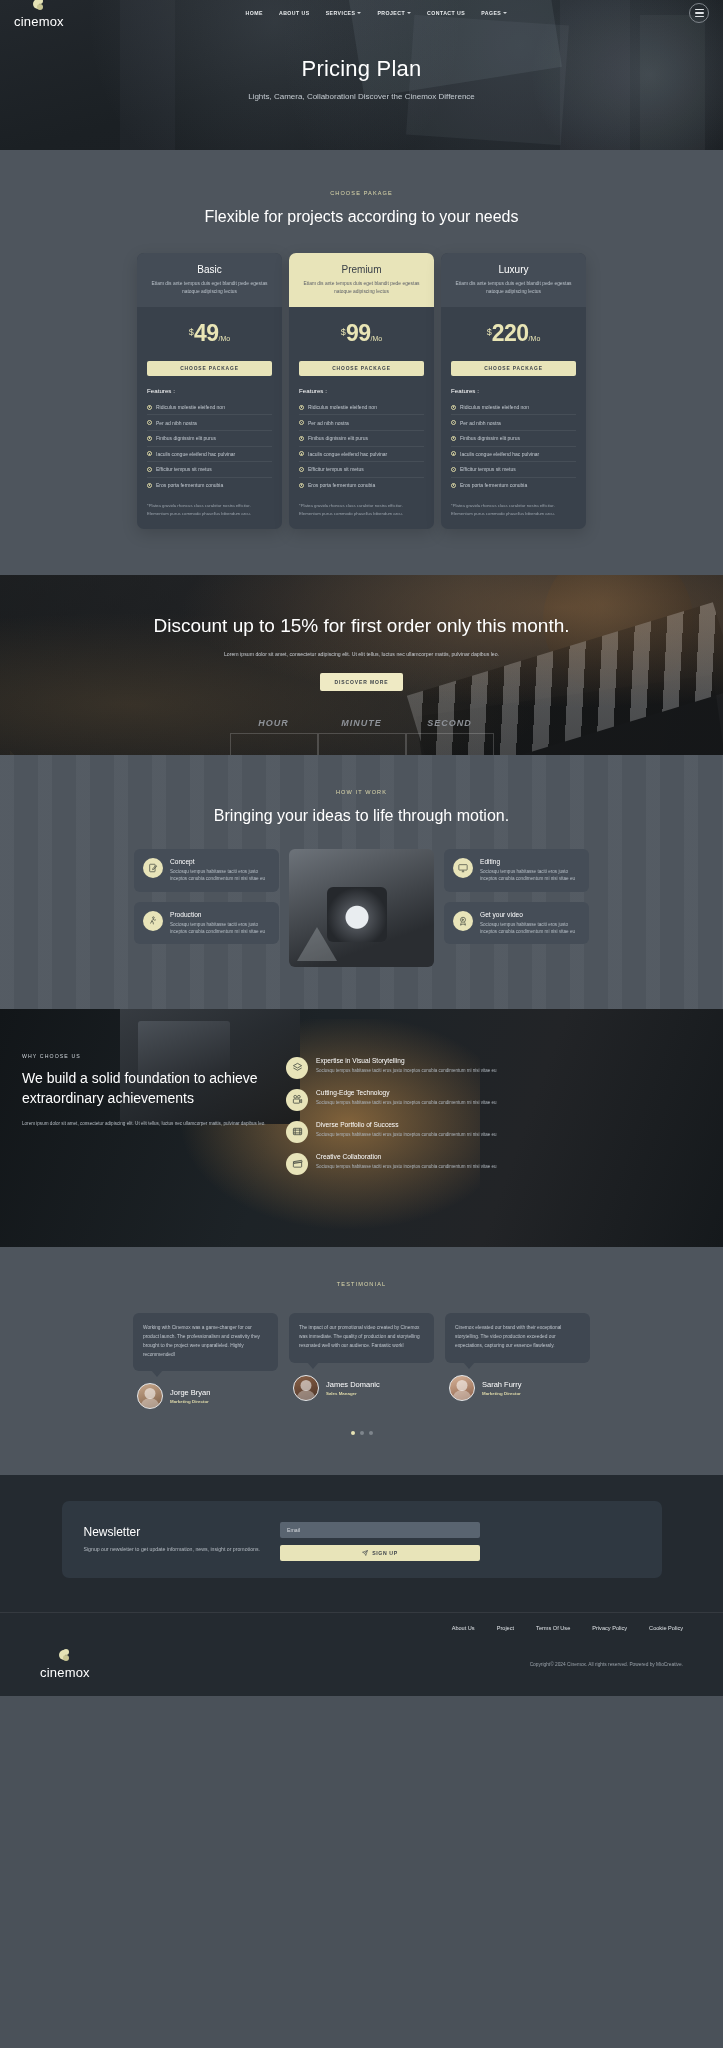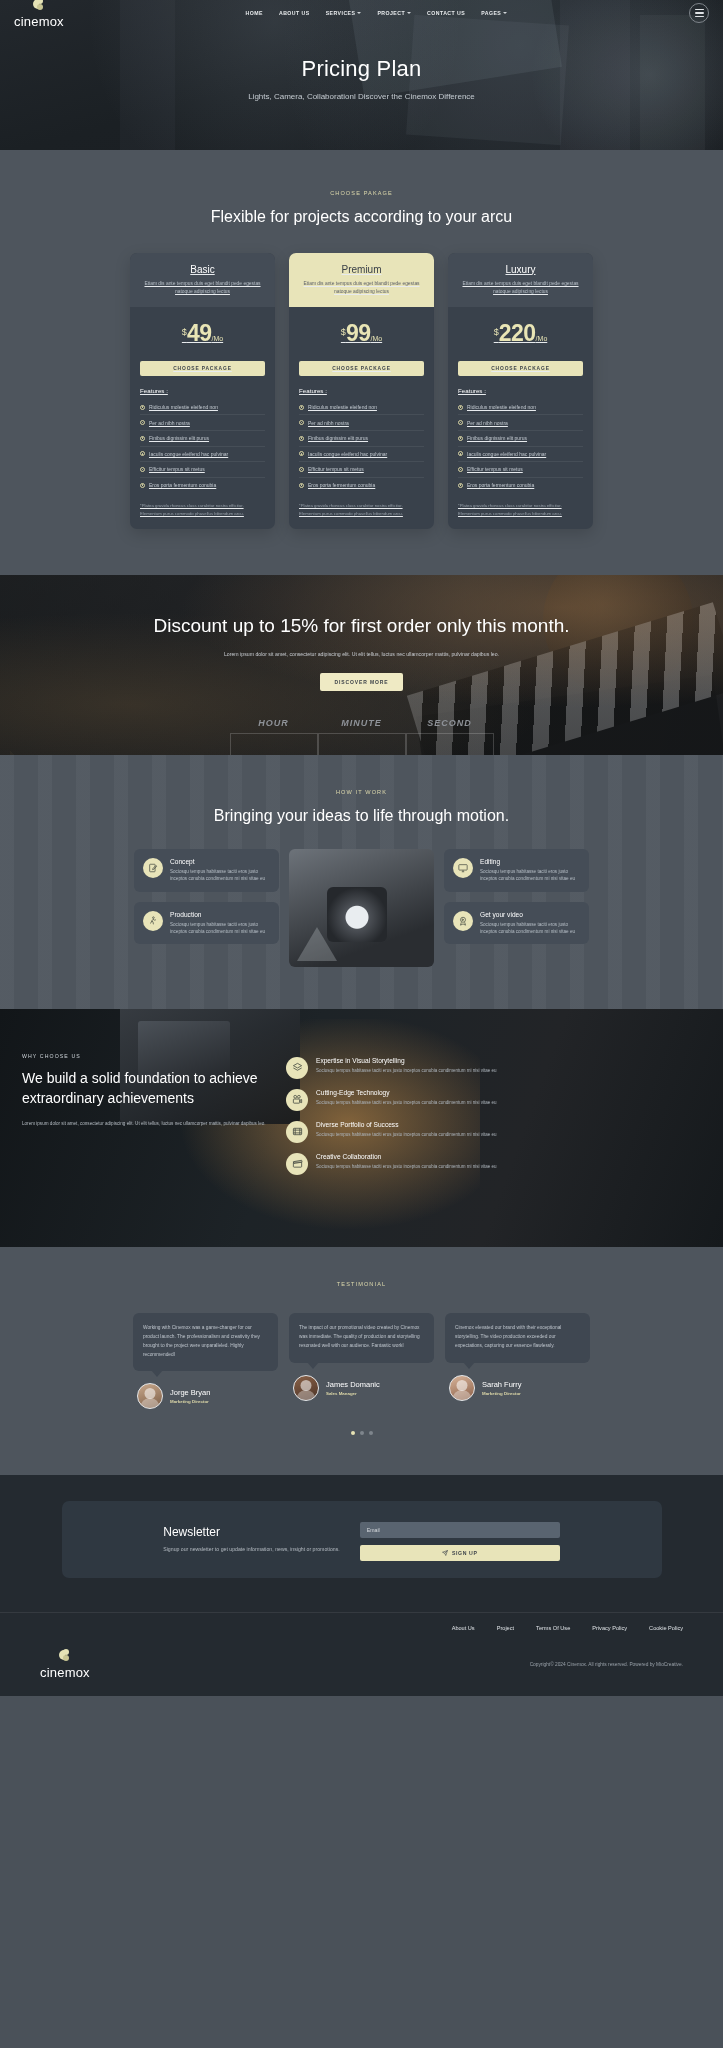--- a/index.html
+++ b/index.html
@@ -55,21 +55,21 @@
   .hero-title { font-size:22px; color:#fff; font-weight:400; letter-spacing:.2px; }
   .hero-sub { margin-top:9px; font-size:8px; color:#c4cbd1; line-height:1.55; }
 
   
   .pricing { background:#4e555d; padding:40px 0 46px; }
   .eyebrow { text-align:center; font-size:5.6px; letter-spacing:1.1px; color:#ddd9ad;
      text-transform:uppercase; }
   .sec-title { text-align:center; font-size:16px; color:#fff; font-weight:400;
      line-height:1.35; margin-top:10px; }
 
-  .cards { display:flex; justify-content:center; gap:14px; margin-top:25px;text-decoration:underline; }
+  .cards { display:flex; justify-content:center; gap:7px; margin-top:25px; }
   .card { width:145px; border-radius:7px; overflow:hidden; background:#39414b;
      box-shadow:0 5px 16px rgba(0,0,0,.16); }
   .card-head { padding:11px 10px 11px; text-align:center; background:#444c56; }
   .card.featured .card-head { background:#e8e4b9; }
   .plan-name { font-size:10px; color:#fff; font-weight:400; }
   .card.featured .plan-name { color:#3a4048; }
   .plan-desc { margin-top:5px; font-size:4.9px; line-height:1.65; color:#b9c1c9; }
   .card.featured .plan-desc { color:#5d6068; }
 
   .card-body { padding:13px 10px 12px; }
@@ -178,21 +178,21 @@
      width:19px;height:10px;border-radius:9px 9px 0 0;background:rgba(255,255,255,.35);}
   .t-name { font-size:7.5px; color:#fff; }
   .t-role { font-size:4.4px; color:#ded9a9; margin-top:2px; font-weight:600;}
   .dots { display:flex; justify-content:center; gap:5px; margin-top:22px; }
   .dot { width:4px;height:4px;border-radius:50%;background:#7e858c; cursor:pointer;}
   .dot.on { background:#e6e2b4; }
 
   
   .foot { background:#242a30; padding:26px 0 0; position:relative; }
   .news { width:600px; margin:0 auto; background:#2f3841; border-radius:7px;
-     padding:17px 22px; display:flex; align-items:center; justify-content:center; gap:20px; }
+     padding:17px 22px; display:flex; align-items:center; justify-content:flex-start; gap:20px; }
   .news-h { font-size:12px; color:#fff; font-weight:400;}
   .news-p { margin-top:6px; font-size:5.2px; line-height:1.7; color:#b5bcc3; }
   .news-form { width:200px; }
   .news-input { width:100%; height:16px; background:#596470; border:0; border-radius:2px;
      padding:0 7px; color:#e6e9ec; font-size:5.2px; font-family:inherit; }
   .news-input::placeholder { color:#d7dbdf; }
   .news-btn { width:100%; margin-top:7px; height:16px; border:0; border-radius:2px;
      background:#e8e4b9; color:#3e444b; font-size:5.2px; letter-spacing:.6px;
      font-family:inherit; cursor:pointer; display:flex;align-items:center;justify-content:center;gap:4px;
      font-weight:600;}
@@ -256,21 +256,21 @@
     </div>
 
     <div class="hero-body">
       <h1 class="hero-title">Pricing Plan</h1>
       <p class="hero-sub">Lights, Camera, Collaborationl Discover the Cinemox Difference</p>
     </div>
   </section>
 
   <section class="pricing">
     <div class="eyebrow">CHOOSE PAKAGE</div>
-    <h2 class="sec-title">Flexible for projects according to your arcu</h2>
+    <h2 class="sec-title">Flexible for projects according to your needs</h2>
 
     <div class="cards">
 
       <div class="card">
         <div class="card-head">
           <div class="plan-name">Basic</div>
           <div class="plan-desc">Etiam dis ante tempus duis eget blandit pede egestas natoque adipiscing lectus</div>
         </div>
         <div class="card-body">
           <div class="price">

